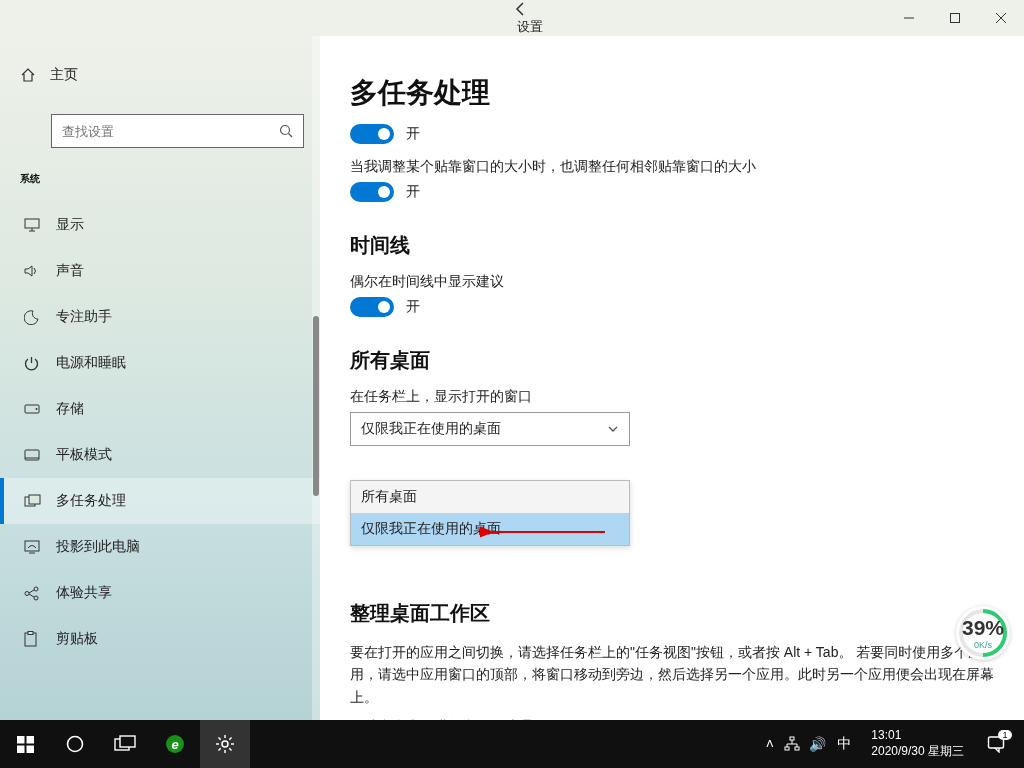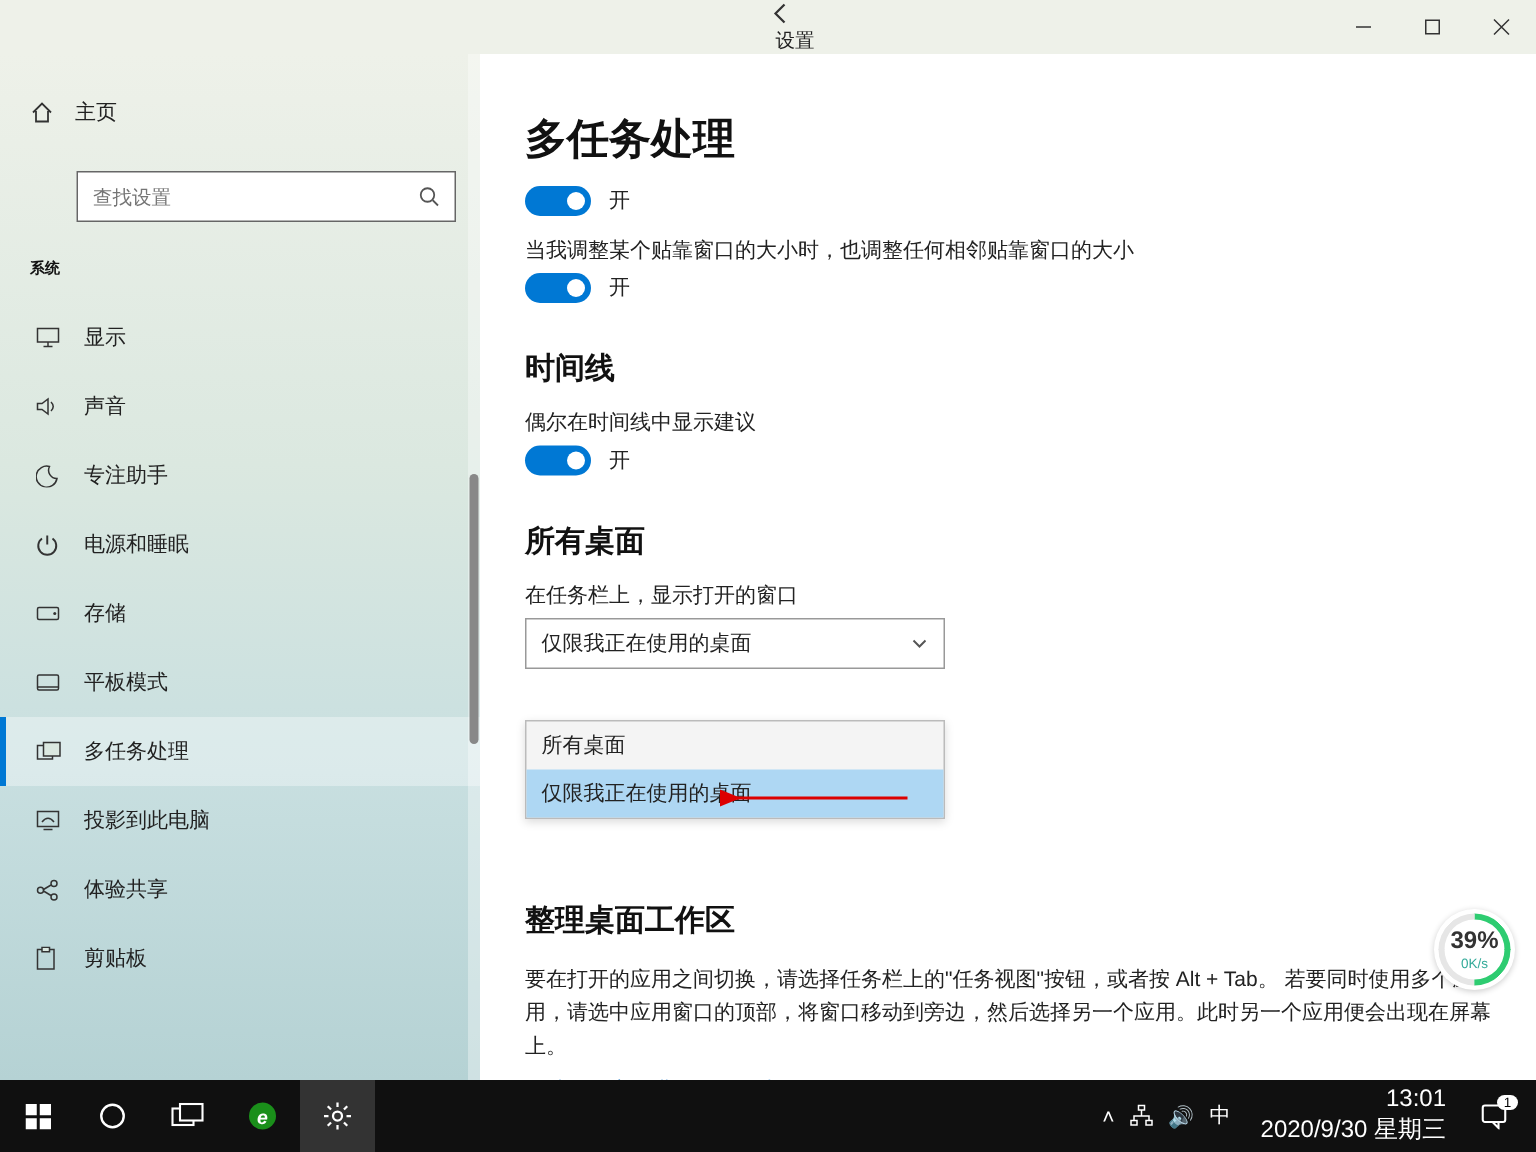--- a/index.html
+++ b/index.html
@@ -37,24 +37,24 @@
 .desc { font-size:14px; color:#222; line-height:1.6; margin-top:10px;}
 .link { color:#0067c0; font-size:14px; margin-top:10px; display:inline-block;}
 .sidebar-scrollbar { position:absolute; right:0; top:0; bottom:0; width:8px; background:rgba(255,255,255,0.35);}
 .sidebar-scrollbar .thumb { position:absolute; left:1px; width:6px; top:280px; height:180px; background:#888; border-radius:3px;}
 .taskbar { position:absolute; left:0; right:0; bottom:0; height:48px; background:#101010; display:flex; align-items:center; color:#fff;}
 .taskbar .tleft { display:flex; align-items:center; height:100%;}
 .taskbar .tbtn { width:50px; height:48px; display:flex; align-items:center; justify-content:center; font-size:17px;}
 .taskbar .tbtn.active { background:#333333;}
 .taskbar .tright { margin-left:auto; display:flex; align-items:center; height:100%; padding-right:6px;}
 .taskbar .tray { display:flex; align-items:center; gap:10px; padding:0 10px; font-size:14px;}
-.taskbar .clock { text-align:right; font-size:16px; line-height:1.3; padding:0 10px;}
+.taskbar .clock { text-align:left; font-size:12px; line-height:1.3; padding:0 10px;}
 .badge-circle { position:absolute; right:14px; bottom:60px; width:54px; height:54px; border-radius:50%; background:#fff; box-shadow:0 1px 4px rgba(0,0,0,0.2); display:flex; flex-direction:column; align-items:center; justify-content:center; font-size:10px;}
 .badge-circle .ring { position:absolute; inset:3px; border:4px solid #e6e6e6; border-top-color:#2ecc71; border-right-color:#2ecc71; border-radius:50%; transform:rotate(45deg);}
-.badge-circle .pct { font-size:16px; font-weight:600; color:#333; z-index:1;}
+.badge-circle .pct { font-size:21px; font-weight:600; color:#333; z-index:1;}
 .badge-circle .spd { font-size:9px; color:#3a9; z-index:1;}
 svg { display:block; }
 </style>
 </head>
 <body>
 
 <div class="window">
   <div class="titlebar">
     <div class="back">
       <svg width="18" height="18" viewBox="0 0 18 18">

